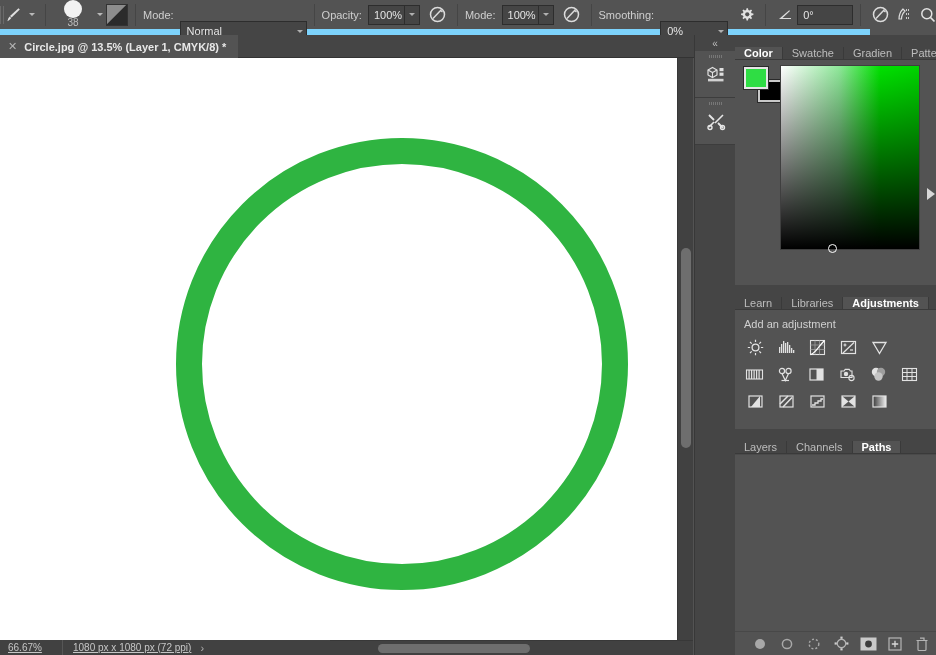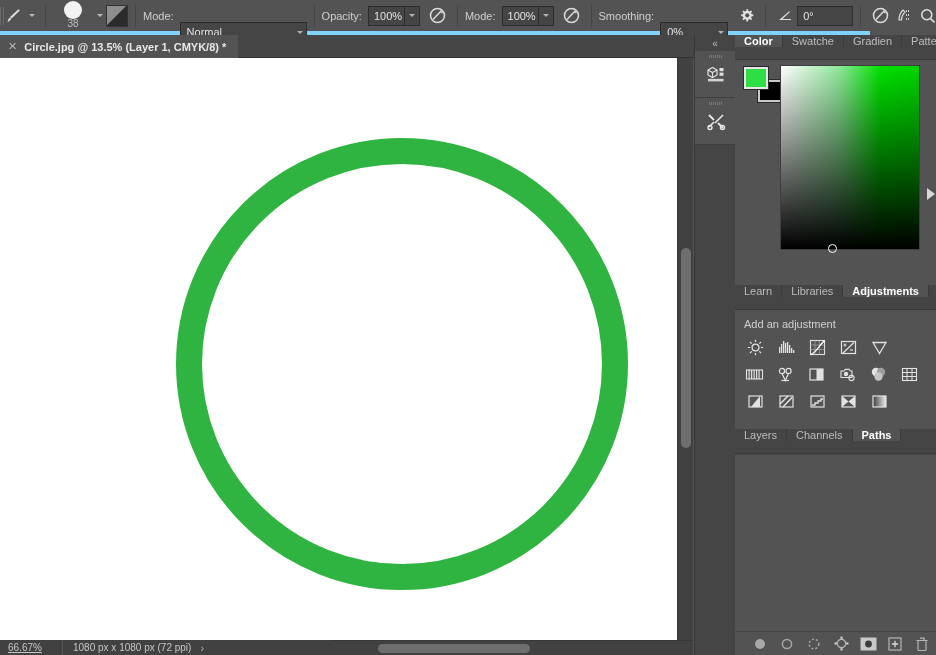--- a/index.html
+++ b/index.html
@@ -10,21 +10,21 @@
     font-size: 11px;
     color: #d4d4d4;
     overflow: hidden;
   }
   #app { position: relative; width: 936px; height: 655px; }
 
   
   .options-bar {
     position: absolute; left: 0; top: 0; width: 870px; height: 35px;
     background: #535353;
-    border-bottom: 4px solid #7dd3fc;
+    border-bottom: 6px solid #7dd3fc;
     display: flex; align-items: center;
   }
   .grip { width: 14px; height: 35px; display:flex; align-items:center; justify-content:center; }
   .grip i { display:block; width:1px; height:18px; background:#6a6a6a; box-shadow: 3px 0 0 #6a6a6a; }
   .sep { width: 1px; height: 22px; background: #454545; margin: 0 7px; flex: none; }
   .ob-item { display: flex; align-items: center; flex: none; }
   .lbl { color: #cfcfcf; font-size: 11px; margin-right: 6px; white-space: nowrap; }
 
   .icon-btn {
     width: 24px; height: 24px; display: flex; align-items: center; justify-content: center;
@@ -122,21 +122,21 @@
   }
 
   
   .status-bar {
     position: absolute; left: 0; top: 640px; width: 330px; height: 15px;
     background: #414141; display: flex; align-items: center;
     font-size: 10px; color: #c6c6c6;
   }
   .status-zoom { width: 62px; padding-left: 8px; text-decoration: underline; }
   .status-sep { width: 1px; height: 15px; background: #565656; }
-  .status-dims { padding-left: 10px; white-space: nowrap; }
+  .status-dims { padding-left: 10px; white-space: nowrap; text-decoration: underline; }
   .status-chevron { margin-left: 9px; color: #b0b0b0; font-size: 11px; }
 
   
   .icon-dock {
     position: absolute; left: 694px; top: 35px; width: 41px; height: 620px;
     background: #454545; border-left: 1px solid #383838;
   }
   .dock-collapse {
     height: 16px; display: flex; align-items: center; justify-content: center;
     color: #bdbdbd; font-size: 10px;
@@ -147,21 +147,21 @@
   }
   .dock-btn .dock-grip {
     position: absolute; top: 4px; left: 14px; width: 13px; height: 3px;
     background: repeating-linear-gradient(90deg,#777 0 1px,transparent 1px 2px);
   }
 
   
   .panels { position: absolute; left: 735px; top: 35px; width: 201px; height: 620px; background: #535353; }
 
   .panel-tabs {
-    height: 25px; background: #454545; display: flex; align-items: flex-start;
+    height: 25px; background: #454545; display: flex; align-items: flex-end;
     border-bottom: 1px solid #3a3a3a; overflow: hidden;
   }
   .ptab {
     display: flex; align-items: center; padding: 0 9px;
     font-size: 11px; color: #bdbdbd; white-space: nowrap;
     border-right: 1px solid #3a3a3a;
   }
   .ptab.active { background: #535353; color: #ffffff; font-weight: bold; }
 
   

